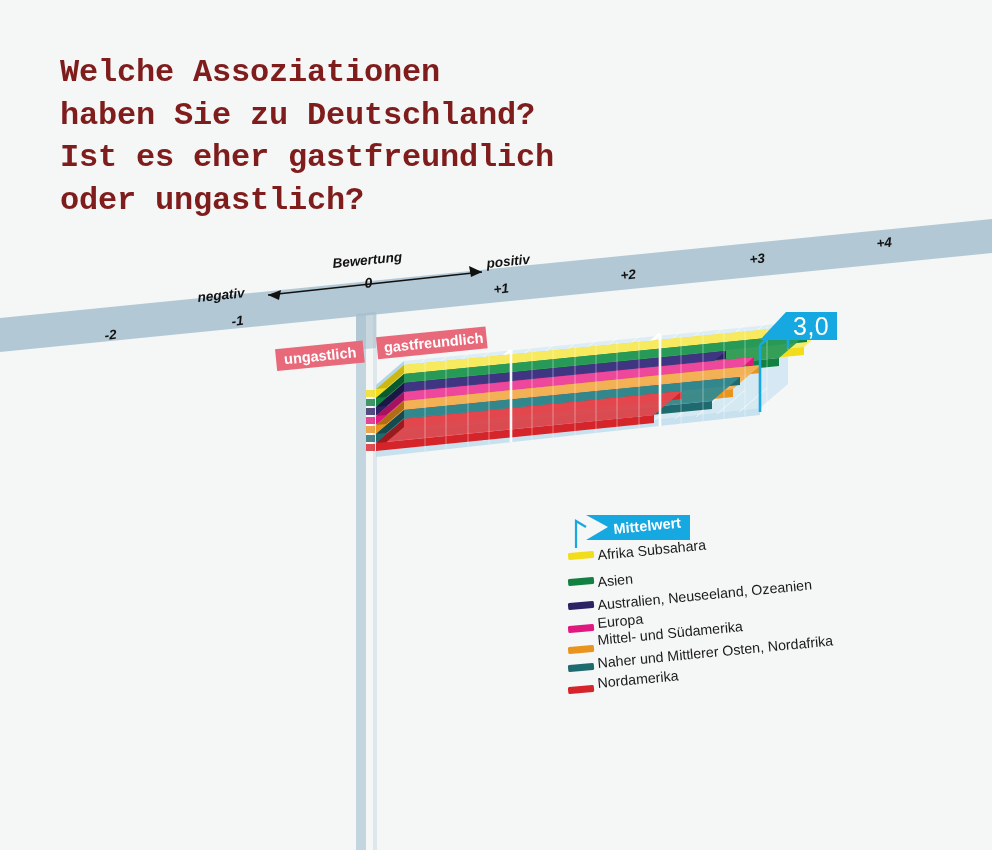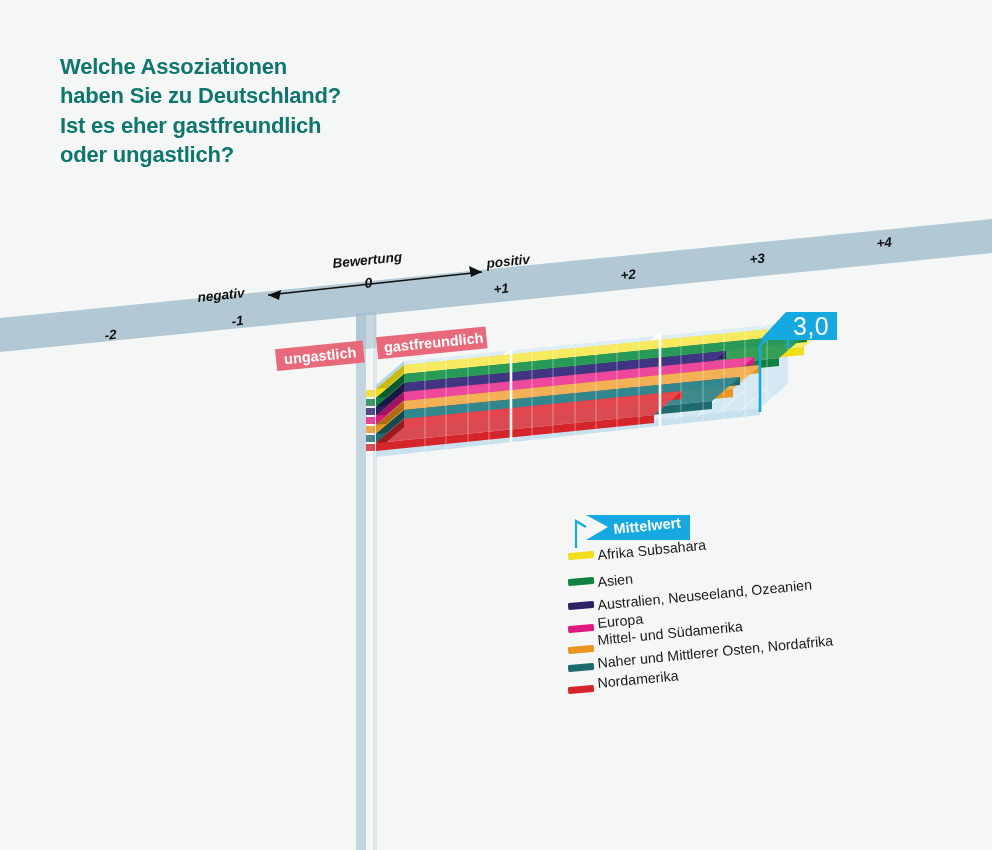--- a/index.html
+++ b/index.html
@@ -10,26 +10,27 @@
     overflow:hidden;
     position:relative;
   }
   .stage{position:absolute;inset:0;width:992px;height:850px;}
   #viz{position:absolute;left:0;top:0;width:992px;height:850px;}
 
   .headline{
     position:absolute;
     left:60px; top:52px;
     width:520px;
-    font-size:22px;
+    font-size:32px;
     font-weight:bold;
     line-height:1.33;
     letter-spacing:-0.2px;
-    color:#0f766e;
+    color:#7f1d1d;
     white-space:pre-line;
+    font-family:Liberation Mono, monospace;
   }
 
   
   text{ font-family:"Liberation Sans", sans-serif; }
   .tick{ font-size:13.5px; font-weight:bold; font-style:italic; fill:#111; }
   .polarity{ font-size:13.5px; font-weight:bold; font-style:italic; fill:#111; }
   .bewertung{ font-size:13.5px; font-weight:bold; font-style:italic; fill:#111; }
   .zero{ font-size:14px; font-weight:bold; font-style:italic; fill:#111; }
   .redlbl{ font-size:14.5px; font-weight:bold; fill:#ffffff; }
   .meanval{ font-size:25px; fill:#ffffff; letter-spacing:0.5px;}

